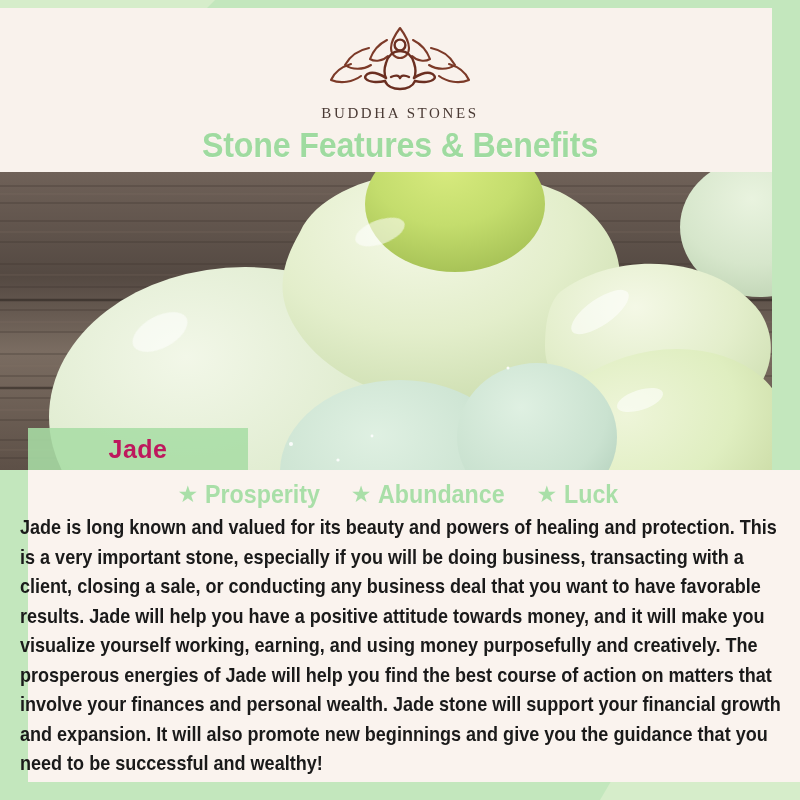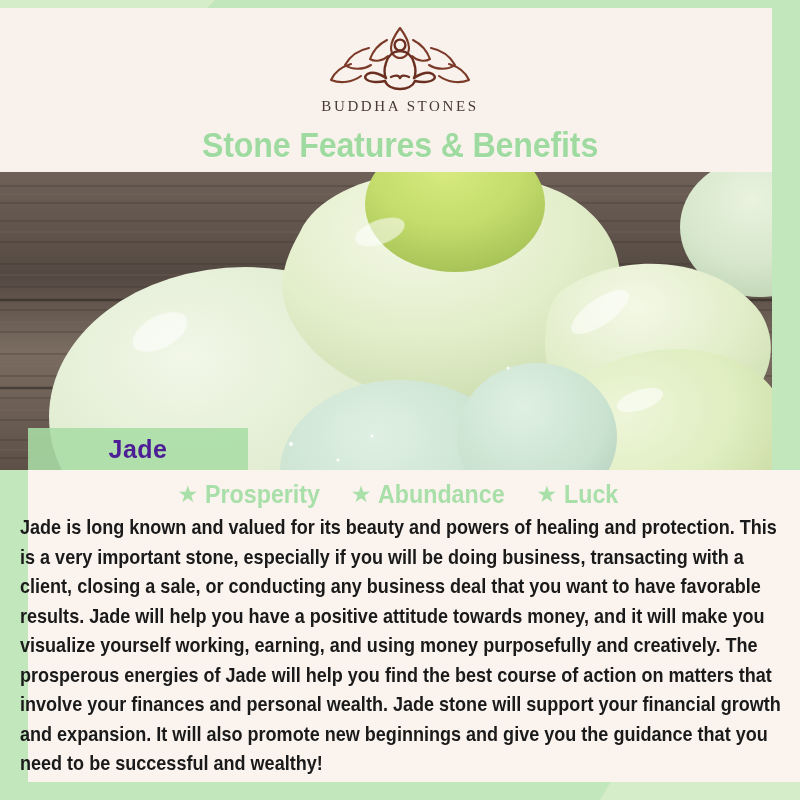--- a/index.html
+++ b/index.html
@@ -45,21 +45,21 @@
     background:#f9f2ec;
   }
   .cream-bottom {
     position:absolute; left:28px; top:470px; width:772px; height:312px;
     background:#faf3ee;
   }
 
   
   #logo-block {
     position:absolute; left:0; top:20px; width:800px;
-    display:flex; flex-direction:column; align-items:center; z-index:3;
+    display:flex; flex-direction:column; align-items:center; z-index:3;gap:7px;
   }
   #lotus-icon { width:150px; height:72px; display:block; }
   #brand-name {
     margin-top:6px;
     font-family:"Liberation Serif", serif;
     font-size:15px; letter-spacing:2.6px; color:#4a3a34;
     font-weight:400;
   }
 
   
@@ -80,21 +80,21 @@
   #photo svg { display:block; width:100%; height:100%; }
 
   
   #stone-label-band {
     position:absolute; left:28px; top:428px; width:220px; height:42px;
     background:rgba(168,221,165,0.88);
     z-index:5;
     display:flex; align-items:center; justify-content:center;
   }
   #stone-label {
-    color:#4c1d95; font-size:25px; font-weight:bold; letter-spacing:0.5px;
+    color:#be185d; font-size:25px; font-weight:bold; letter-spacing:0.5px;
   }
 
   
   #benefits {
     position:absolute; left:28px; top:478px; width:744px; height:32px; z-index:5;
     display:flex; align-items:center; justify-content:center; gap:22px;
   }
   .benefit { display:flex; align-items:center; gap:7px; }
   .benefit .star { color:#a9dfa8; font-size:23px; line-height:1; }
   .benefit .blabel {

